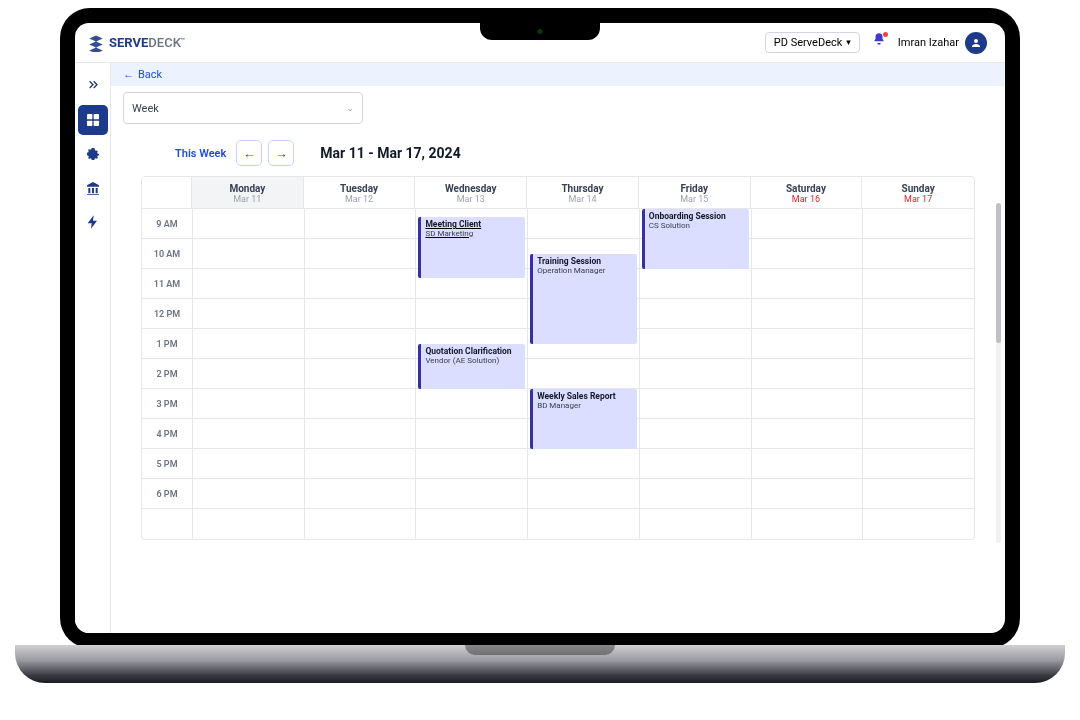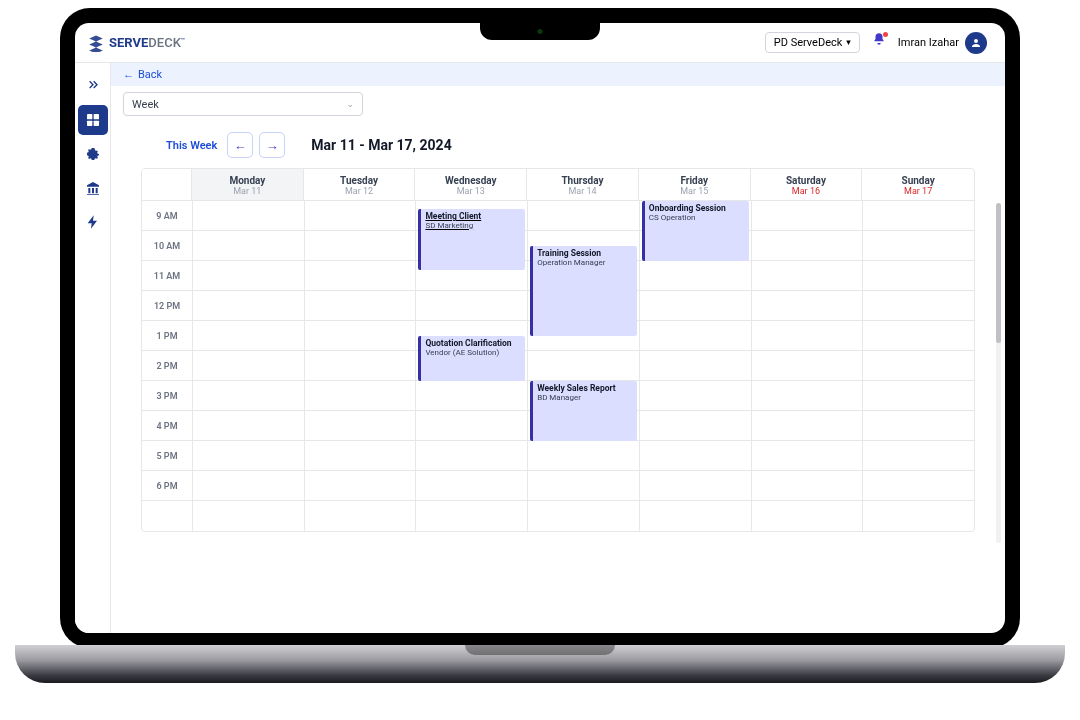--- a/index.html
+++ b/index.html
@@ -141,39 +141,39 @@
   font-size: 11px;
   color: #1d4ed8;
   display: flex; align-items: center; gap: 4px;
   cursor: pointer;
 }
 .select-row {
   padding: 6px 12px;
 }
 .select-week {
   width: 240px;
-  height: 24px;
+  height: 32px;
   padding: 3px 8px;
   border: 1px solid #d1d5db;
   border-radius: 4px;
   font-size: 11px;
   color: #374151;
   background: #fff;
   display: flex; align-items: center; justify-content: space-between;
   cursor: pointer;
 }
 .cal-wrap {
   flex: 1;
   padding: 10px 30px 20px 30px;
   overflow: hidden;
 }
 .cal-toolbar {
   display: flex; align-items: center; gap: 10px;
   margin-bottom: 10px;
-  margin-left: 25px;
+  margin-left: 34px;
 }
 .this-week {
   color: #1d4ed8;
   font-size: 11px;
   font-weight: 600;
 }
 .nav-btns { display: flex; gap: 6px; }
 .nav-btn {
   width: 26px; height: 26px;
   border: 1px solid #c7d2fe;
@@ -476,21 +476,21 @@
                   <div class="hour-slot"></div>
                   <div class="hour-slot"></div>
                   <div class="hour-slot"></div>
                   <div class="hour-slot"></div>
                   <div class="hour-slot"></div>
                   <div class="hour-slot"></div>
                   <div class="hour-slot"></div>
                   <div class="hour-slot" style="border-bottom: none;"></div>
                   <div class="event" style="top: 0px; height: 60px;">
                     <div class="ev-title">Onboarding Session</div>
-                    <div class="ev-sub">CS Operation</div>
+                    <div class="ev-sub">CS Solution</div>
                   </div>
                 </div>
                 <div class="day-col">
                   <div class="hour-slot"></div>
                   <div class="hour-slot"></div>
                   <div class="hour-slot"></div>
                   <div class="hour-slot"></div>
                   <div class="hour-slot"></div>
                   <div class="hour-slot"></div>
                   <div class="hour-slot"></div>

